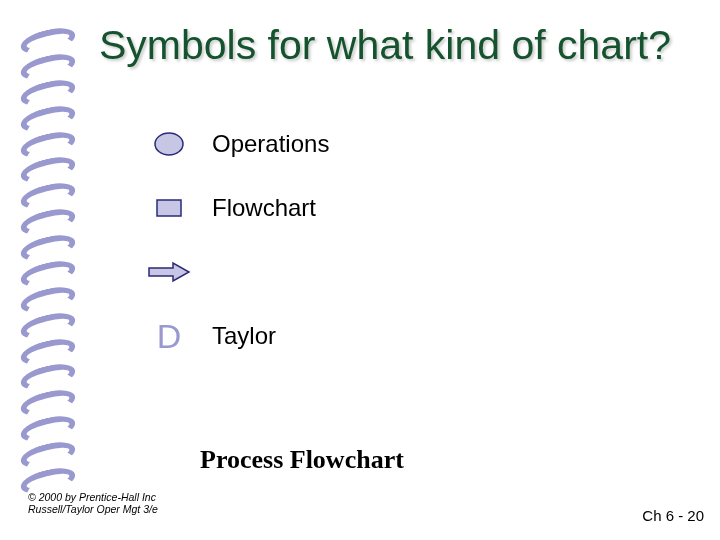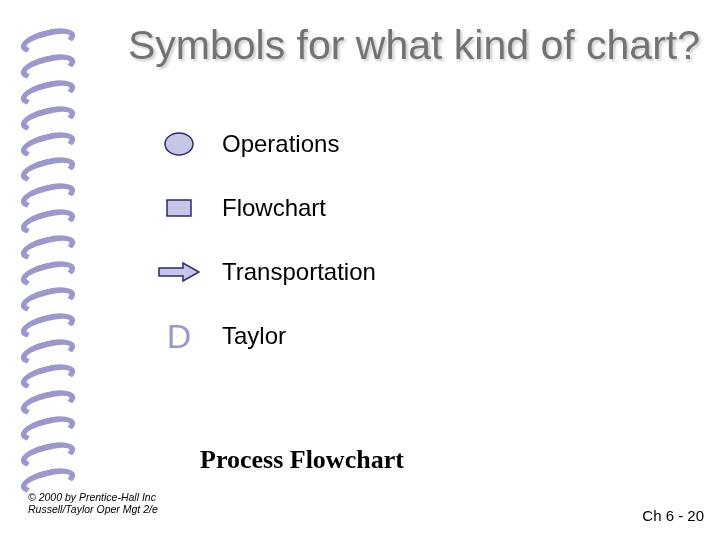--- a/index.html
+++ b/index.html
@@ -24,32 +24,32 @@
     border-radius: 50%;
     transform: rotate(-14deg);
     left: -8px;
     border-bottom-color: transparent;
   }
   .title {
     position: absolute;
     top: 22px;
     left: 70px;
     right: 20px;
-    text-align: right;
+    text-align: center;
     font-family: Impact, "Arial Black", sans-serif;
     font-size: 41px;
     font-stretch: condensed;
     letter-spacing: 0px;
-    color: #737373;
+    color: #14532d;
     text-shadow: 2px 2px 3px rgba(120,120,120,0.4);
   }
   .content {
     position: absolute;
     top: 125px;
-    left: 144px;
+    left: 134px;
     width: 460px;
   }
   .row {
     display: flex;
     align-items: center;
     margin-bottom: 26px;
     height: 38px;
   }
   .sym {
     width: 70px;
@@ -141,33 +141,32 @@
     </div>
     <div class="label">Flowchart</div>
   </div>
 
   <div class="row">
     <div class="sym">
       <svg width="48" height="28">
           <polygon points="4,10 28,10 28,5 44,14 28,23 28,18 4,18" fill="#c7c6e4" stroke="#2a2a78" stroke-width="1.5"></polygon>
         </svg>
     </div>
-    <div class="label">Transportation</div>
   </div>
 
   <div class="row">
     <div class="sym">
       <span class="d-glyph">D</span>
     </div>
     <div class="label">Taylor</div>
   </div>
 
 
 </div>
 
 <div class="answer">Process Flowchart</div>
 
 <div class="copyright">
   <div>© 2000 by Prentice-Hall Inc</div>
-  <div>Russell/Taylor Oper Mgt 2/e</div>
+  <div>Russell/Taylor Oper Mgt 3/e</div>
 </div>
 
 <div class="pagenum">Ch 6 - 20</div>
 
 </body></html>

